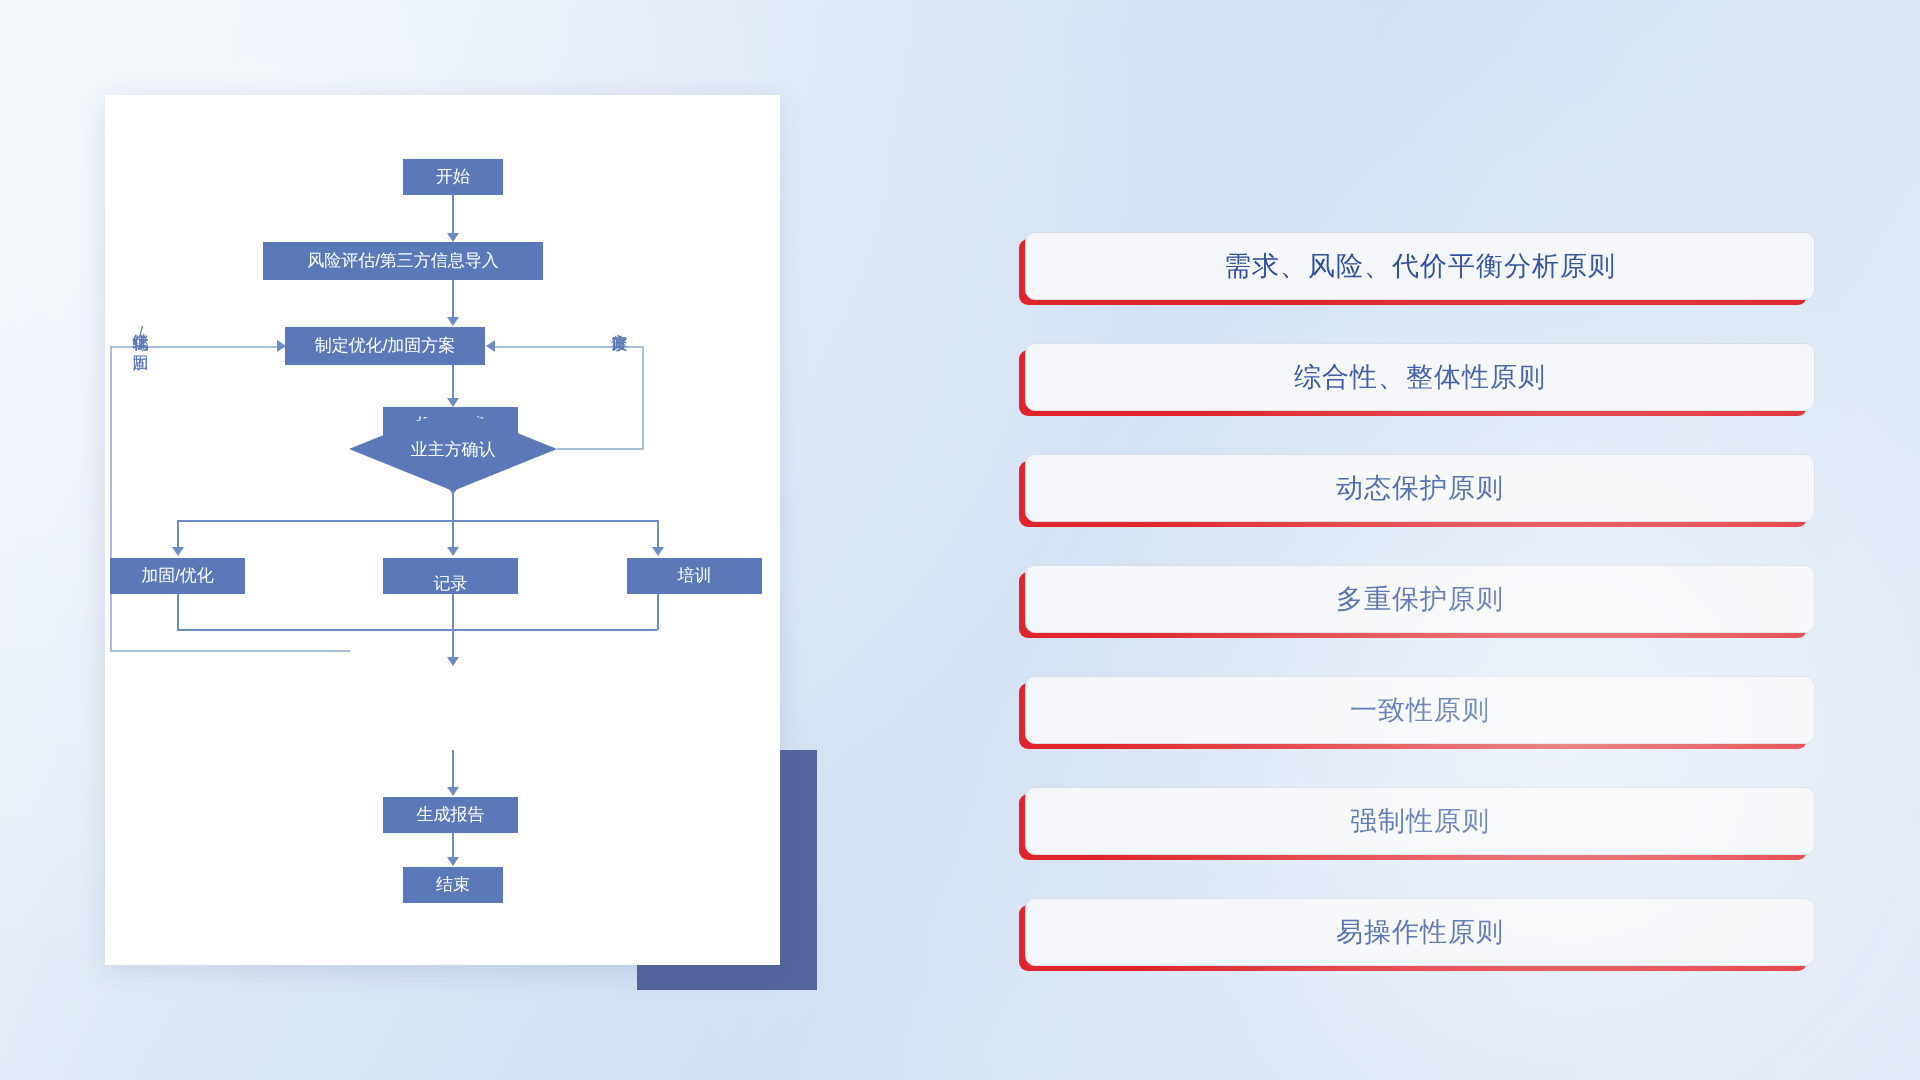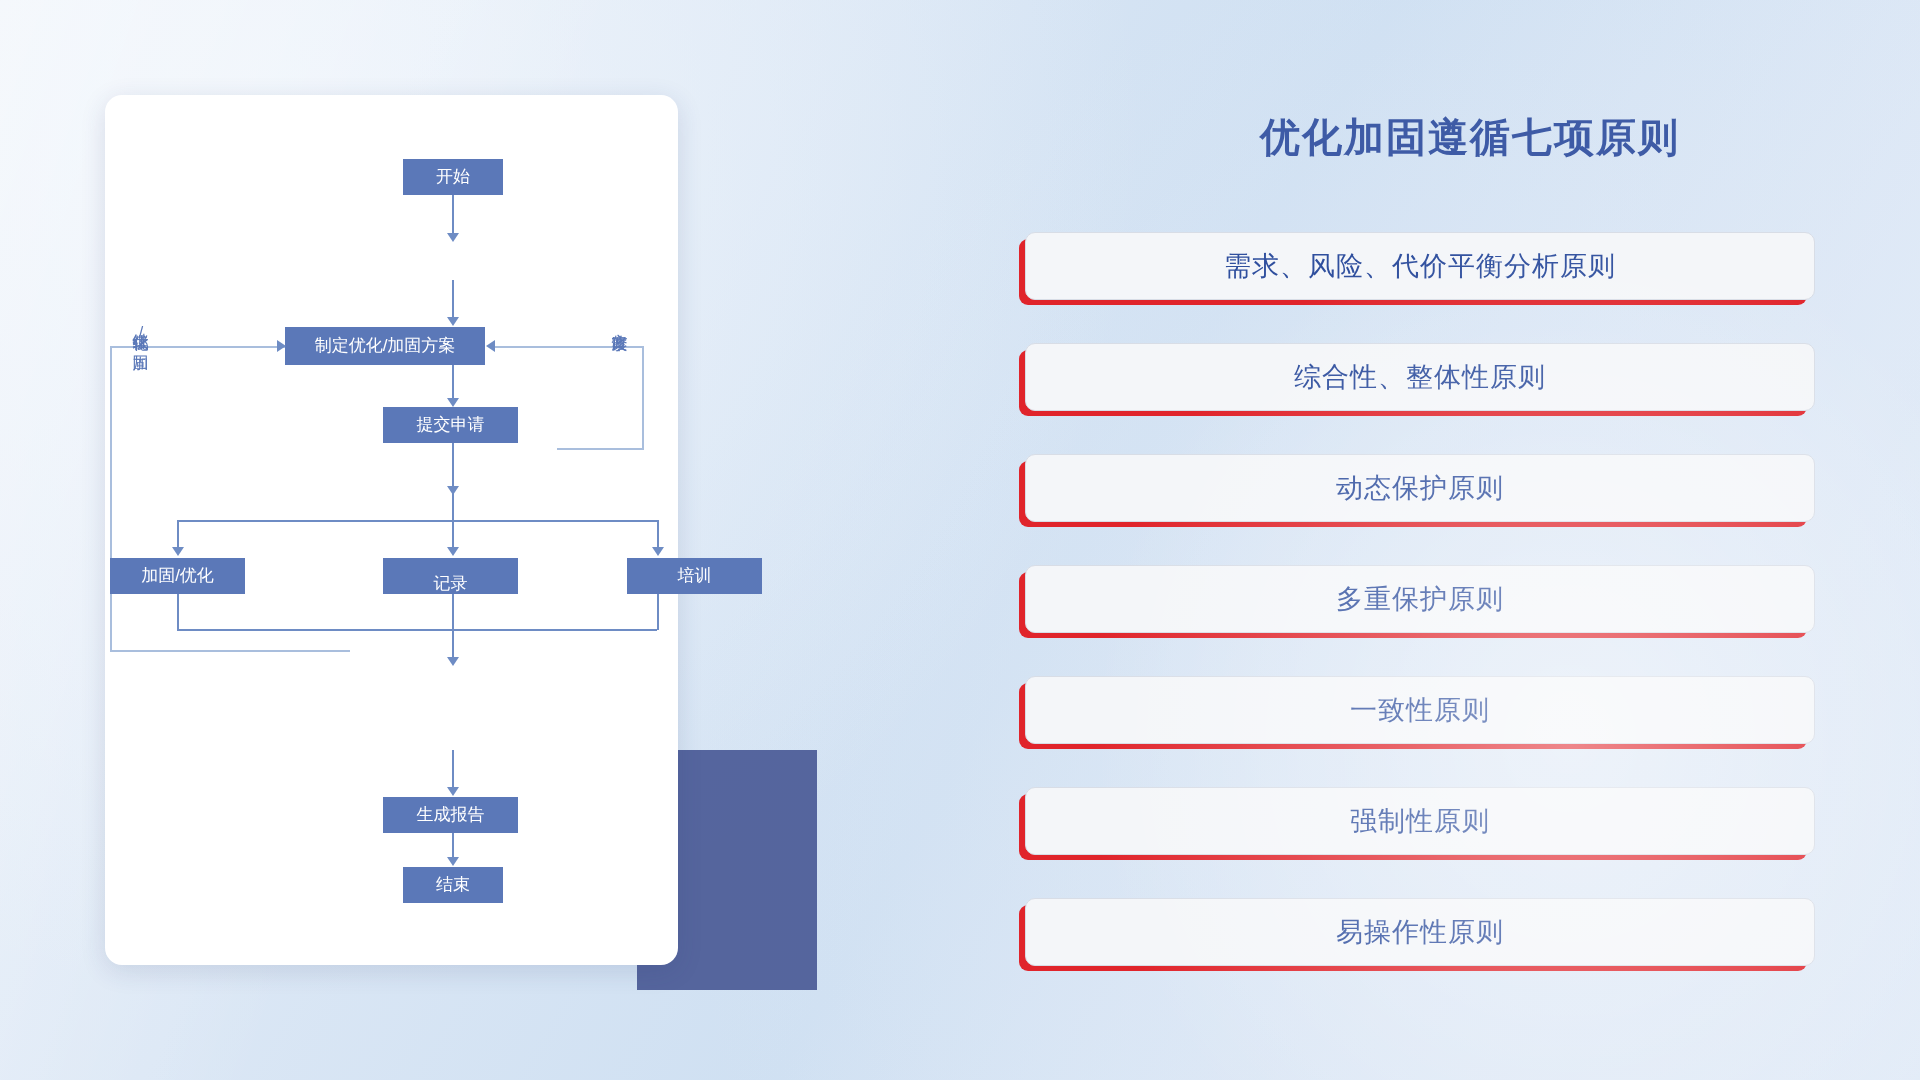--- a/index.html
+++ b/index.html
@@ -46,25 +46,24 @@
     top: 750px;
     width: 180px;
     height: 240px;
     background: #4a5a96;
     opacity: .92;
   }
   .flow-card {
     position: absolute;
     left: 105px;
     top: 95px;
-    width: 573px;
+    width: 675px;
     height: 870px;
     background: #ffffff;
     box-shadow: 0 6px 26px rgba(40,60,110,0.14);
-    border-radius: 17px;
   }
   .flow-inner { position: absolute; inset: 0; }
 
   .node {
     position: absolute;
     background: #5b78b8;
     color: #ffffff;
     font-size: 17px;
     line-height: 1.2;
     display: flex;
@@ -172,20 +171,23 @@
 
   <div class="flow-card">
     <div class="flow-inner">
 
       <div class="node" style="left:298px; top:64px; width:100px; height:36px;">
         <span>开始</span>
       </div>
       <div class="ln v" style="left:347px; top:100px; height:42px;"></div>
       <div class="arrow-down" style="left:342px; top:138px;"></div>
 
+      <div class="node" style="left:158px; top:147px; width:280px; height:38px;">
+        <span>风险评估/第三方信息导入</span>
+      </div>
       <div class="ln v" style="left:347px; top:185px; height:42px;"></div>
       <div class="arrow-down" style="left:342px; top:222px;"></div>
 
       <div class="node" style="left:180px; top:232px; width:200px; height:38px;">
         <span>制定优化/加固方案</span>
       </div>
       <div class="ln v" style="left:347px; top:270px; height:38px;"></div>
       <div class="arrow-down" style="left:342px; top:303px;"></div>
 
       <div class="node" style="left:278px; top:312px; width:135px; height:36px;">
@@ -193,20 +195,24 @@
       </div>
       <div class="ln v" style="left:347px; top:348px; height:48px;"></div>
       <div class="arrow-down" style="left:342px; top:391px;"></div>
 
       <div class="diamond-wrap" style="left:243px; top:300px; width:210px; height:0px;"></div>
       <div class="diamond-wrap" style="left:243px; top:300px; width:0; height:0;"></div>
       <div class="diamond-wrap" style="left:243px; top:302px; width:0; height:0;"></div>
       <div class="diamond-wrap" style="left:245px; top:312px; width:0; height:0;"></div>
       <div class="diamond-wrap" style="left:244px; top:313px; width:208px; height:0;"></div>
       <div class="diamond-wrap" style="left:244px; top:318px; width:208px; height:78px; top:322px;">
+      </div>
+      <div class="diamond-wrap" style="left:244px; top:312px; width:208px; height:84px;">
+        <div class="dshape"></div>
+        <div class="dlabel">业主方确认</div>
       </div>
 
       <div class="ln h pale" style="left:452px; top:353px; width:86px;"></div>
       <div class="ln v pale" style="left:537px; top:251px; height:104px;"></div>
       <div class="ln h pale" style="left:389px; top:251px; width:149px;"></div>
       <div class="arrow-left" style="left:381px; top:245px;"></div>
       <div class="side-label" style="left:505px; top:225px;">方案修改</div>
 
       <div class="ln v pale" style="left:5px; top:251px; height:305px;"></div>
       <div class="ln h pale" style="left:5px; top:251px; width:175px;"></div>
@@ -254,21 +260,20 @@
       <div class="ln v" style="left:347px; top:738px; height:28px;"></div>
       <div class="arrow-down" style="left:342px; top:762px;"></div>
 
       <div class="node" style="left:298px; top:772px; width:100px; height:36px;">
         <span>结束</span>
       </div>
 
     </div>
   </div>
 
-  <div class="right-title">优化加固遵循七项原则</div>
 
   <div class="pill" style="top:232px;">
     <span>需求、风险、代价平衡分析原则</span>
   </div>
   <div class="pill" style="top:343px;">
     <span>综合性、整体性原则</span>
   </div>
   <div class="pill" style="top:454px;">
     <span>动态保护原则</span>
   </div>

